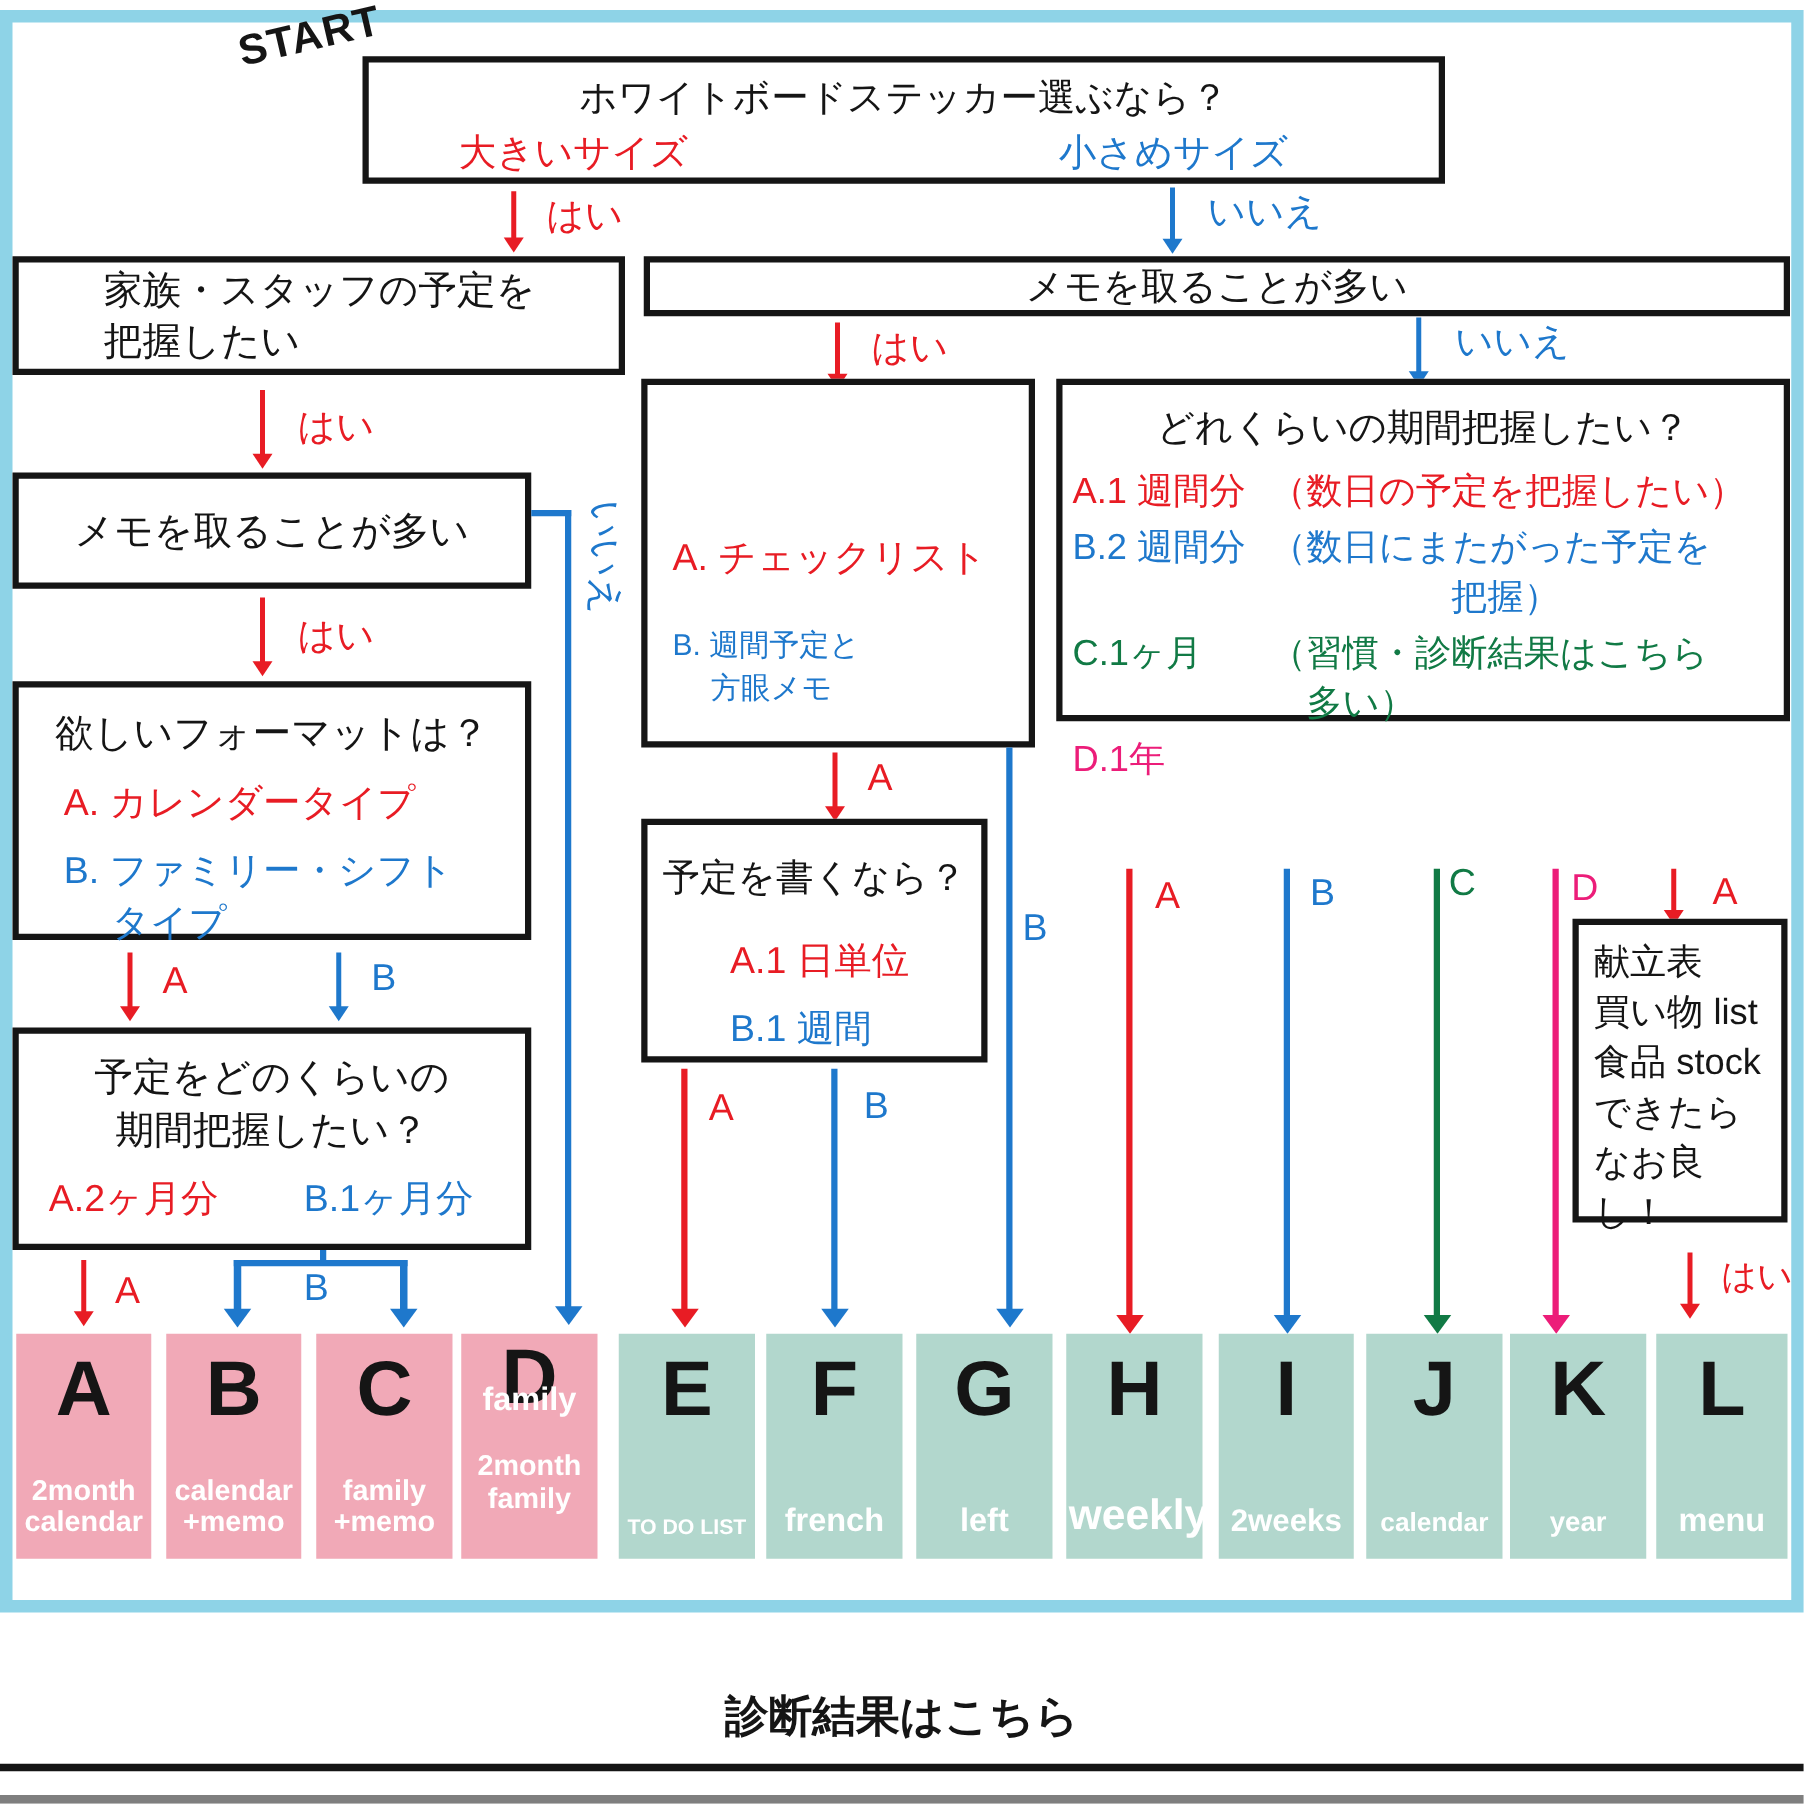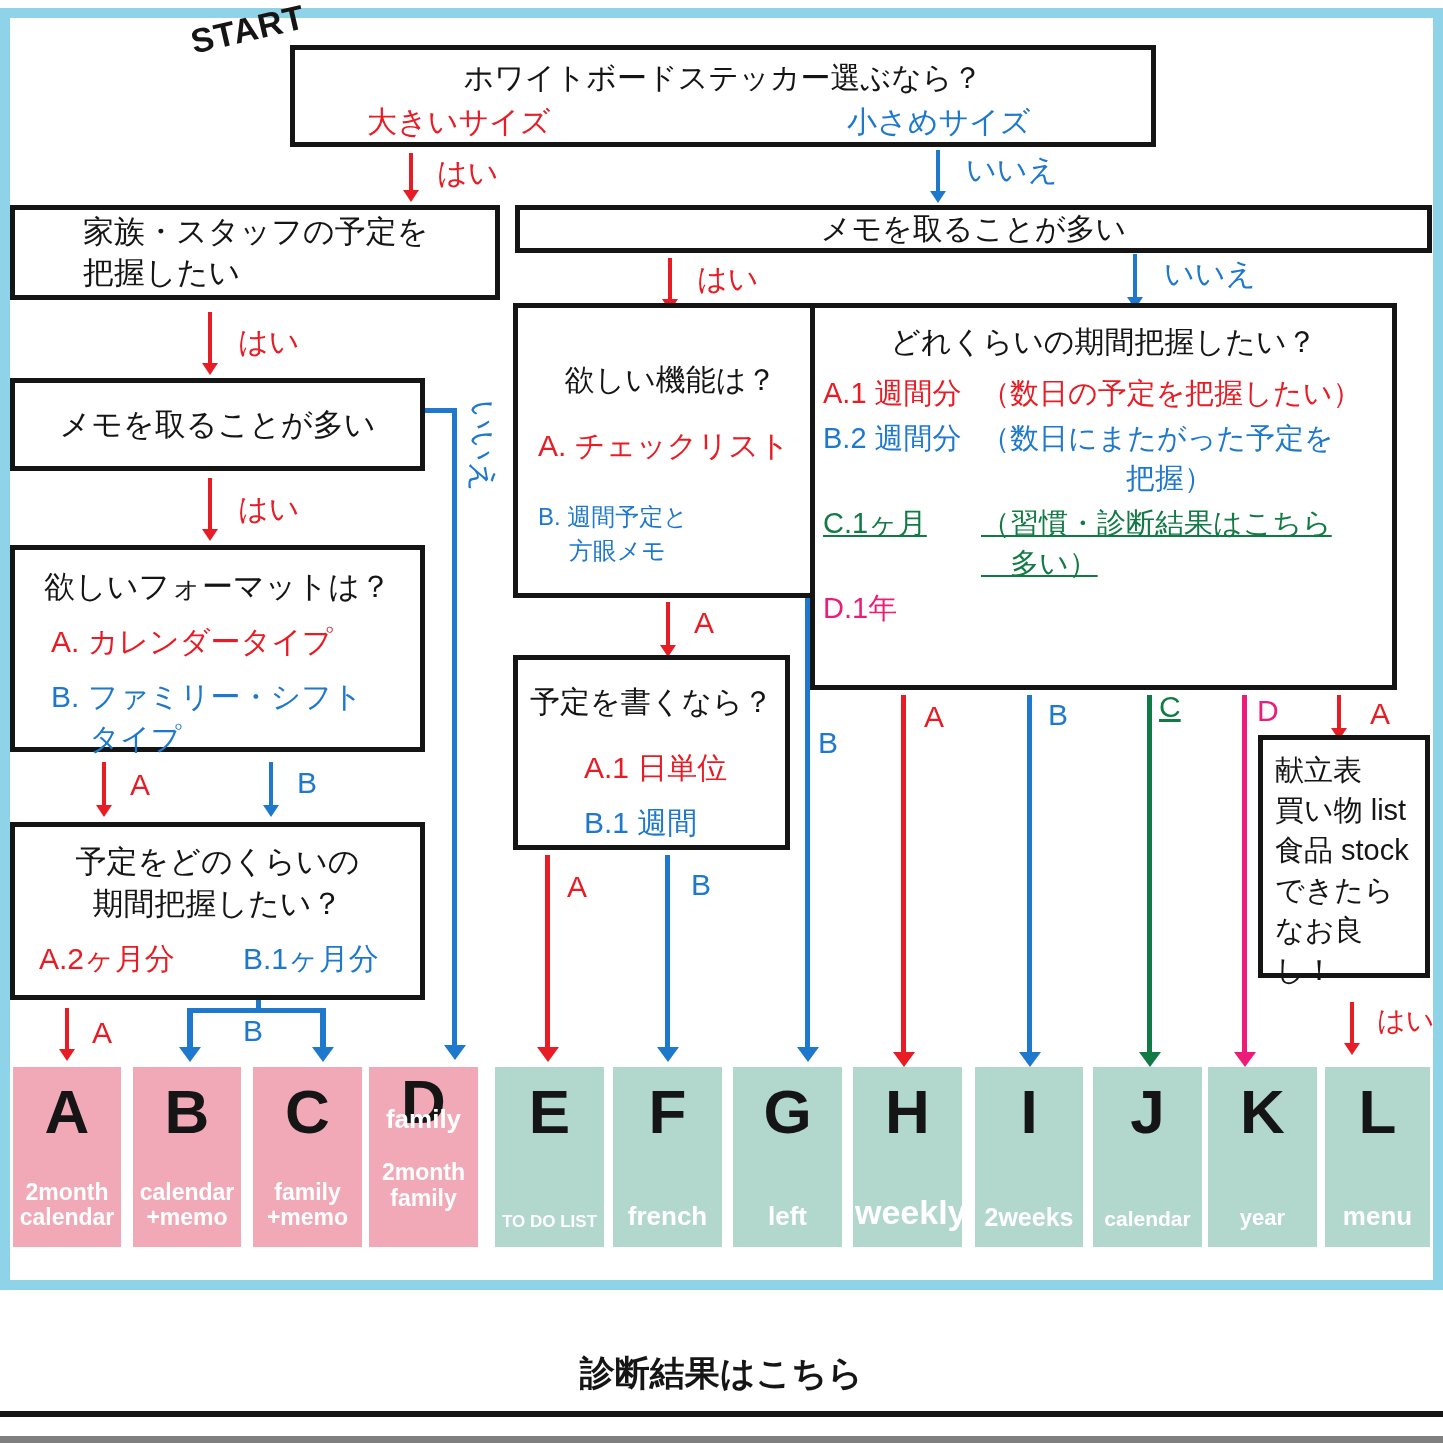--- a/index.html
+++ b/index.html
@@ -6,21 +6,21 @@
     --red:#e81c24; --blue:#1e78cc; --green:#117a45; --pink:#ec1d79;
     --pink_box:#f1a9b7; --teal_box:#b2d7cd; --frame:#8ed3e7; --ink:#151515; --gray:#7f7f7f;
   }
   html,body{margin:0;padding:0;}
   body{font-family:"Liberation Sans","DejaVu Sans",sans-serif;background:#fff;}
   #canvas{position:relative;width:1443px;height:1443px;background:#fff;overflow:hidden;color:var(--ink);}
   .abs{position:absolute;}
   .box{position:absolute;background:#fff;border:5px solid var(--ink);box-sizing:border-box;}
   .pre{white-space:pre-line;}
   .lbl{position:absolute;font-size:30px;line-height:1.1;white-space:pre-line;}
-  .red{color:var(--red);} .blue{color:var(--blue);} .green{color:var(--green);text-decoration:underline;}
+  .red{color:var(--red);} .blue{color:var(--blue);} .green{color:var(--green);}
   .pinkc{color:var(--pink);}
   .varrow{position:absolute;background:currentColor;}
   .head-sm::after{content:"";position:absolute;left:50%;bottom:-11px;transform:translateX(-50%);
     border:8px solid transparent;border-top:12px solid currentColor;border-bottom:none;}
   .head-lg::after{content:"";position:absolute;left:50%;bottom:-14px;transform:translateX(-50%);
     border:11px solid transparent;border-top:15px solid currentColor;border-bottom:none;}
   .hline{position:absolute;background:currentColor;}
   .frame{position:absolute;left:0;top:8px;width:1443px;height:1282px;border:10px solid var(--frame);box-sizing:border-box;}
   .center{text-align:center;}
   .pr-item{display:flex;font-size:29px;line-height:1.38;margin-bottom:5px;}
@@ -105,21 +105,20 @@
   <div class="varrow red head-sm" style="left:65px;top:1008px;width:4px;height:42px;"></div>
   <span class="lbl red" style="left:92px;top:1016px;">A</span>
 
   <div class="varrow blue" style="left:256px;top:1000px;width:5px;height:10px;"></div>
   <div class="hline blue" style="left:187px;top:1008px;width:139px;height:5px;"></div>
   <div class="varrow blue head-lg" style="left:187px;top:1008px;width:6px;height:40px;"></div>
   <div class="varrow blue head-lg" style="left:320px;top:1008px;width:6px;height:40px;"></div>
   <span class="lbl blue" style="left:243px;top:1014px;">B</span>
 
   <div class="box" style="left:513px;top:303px;width:315px;height:295px;">
-    <div class="center" style="margin-top:52px;font-size:30px;">欲しい機能は？</div>
     <span class="abs red" style="left:20px;top:118px;font-size:30px;">A. チェックリスト</span>
     <span class="abs blue pre" style="left:20px;top:192px;font-size:24px;line-height:1.4;">B. 週間予定と
 　 方眼メモ</span>
   </div>
 
   <div class="varrow red head-sm" style="left:666px;top:602px;width:4px;height:44px;"></div>
   <span class="lbl red" style="left:694px;top:606px;">A</span>
   <div class="varrow blue head-lg" style="left:805px;top:598px;width:5px;height:450px;"></div>
   <span class="lbl blue" style="left:818px;top:726px;">B</span>
 
@@ -127,21 +126,21 @@
     <div class="center" style="margin-top:22px;font-size:30px;">予定を書くなら？</div>
     <span class="abs red" style="left:66px;top:88px;font-size:30px;">A.1 日単位</span>
     <span class="abs blue" style="left:66px;top:143px;font-size:30px;">B.1 週間</span>
   </div>
 
   <div class="varrow red head-lg" style="left:545px;top:855px;width:5px;height:193px;"></div>
   <span class="lbl red" style="left:567px;top:870px;">A</span>
   <div class="varrow blue head-lg" style="left:665px;top:855px;width:5px;height:193px;"></div>
   <span class="lbl blue" style="left:691px;top:868px;">B</span>
 
-  <div class="box" style="left:810px;top:303px;width:587px;height:387px;padding:14px 8px 0 8px;">
+  <div class="box" style="left:845px;top:303px;width:587px;height:274px;padding:14px 8px 0 8px;">
     <div class="center" style="font-size:30px;margin-bottom:10px;">どれくらいの期間把握したい？</div>
     <div class="pr-item red">
       <span class="pr-key">A.1 週間分</span>
       <span class="pr-desc">（数日の予定を把握したい）</span>
     </div>
     <div class="pr-item blue">
       <span class="pr-key">B.2 週間分</span>
       <span class="pr-desc">（数日にまたがった予定を
 　　　　　把握）</span>
     </div>

